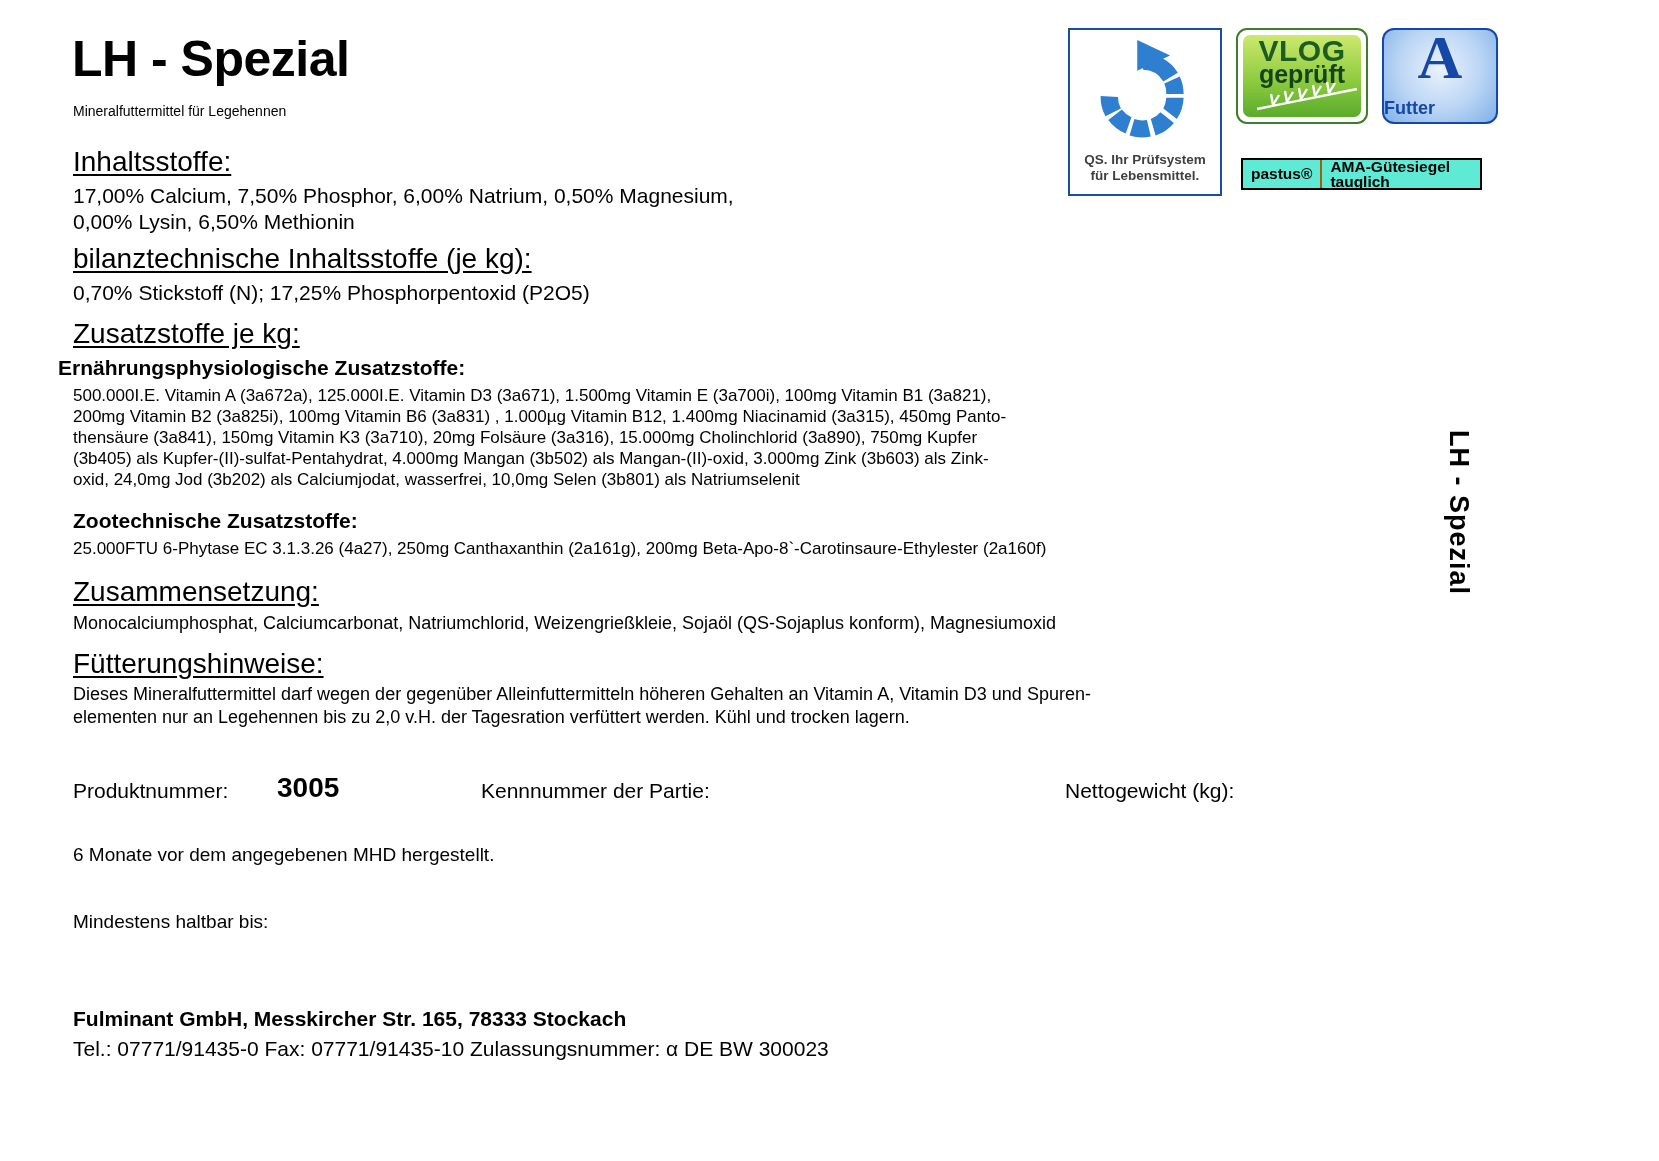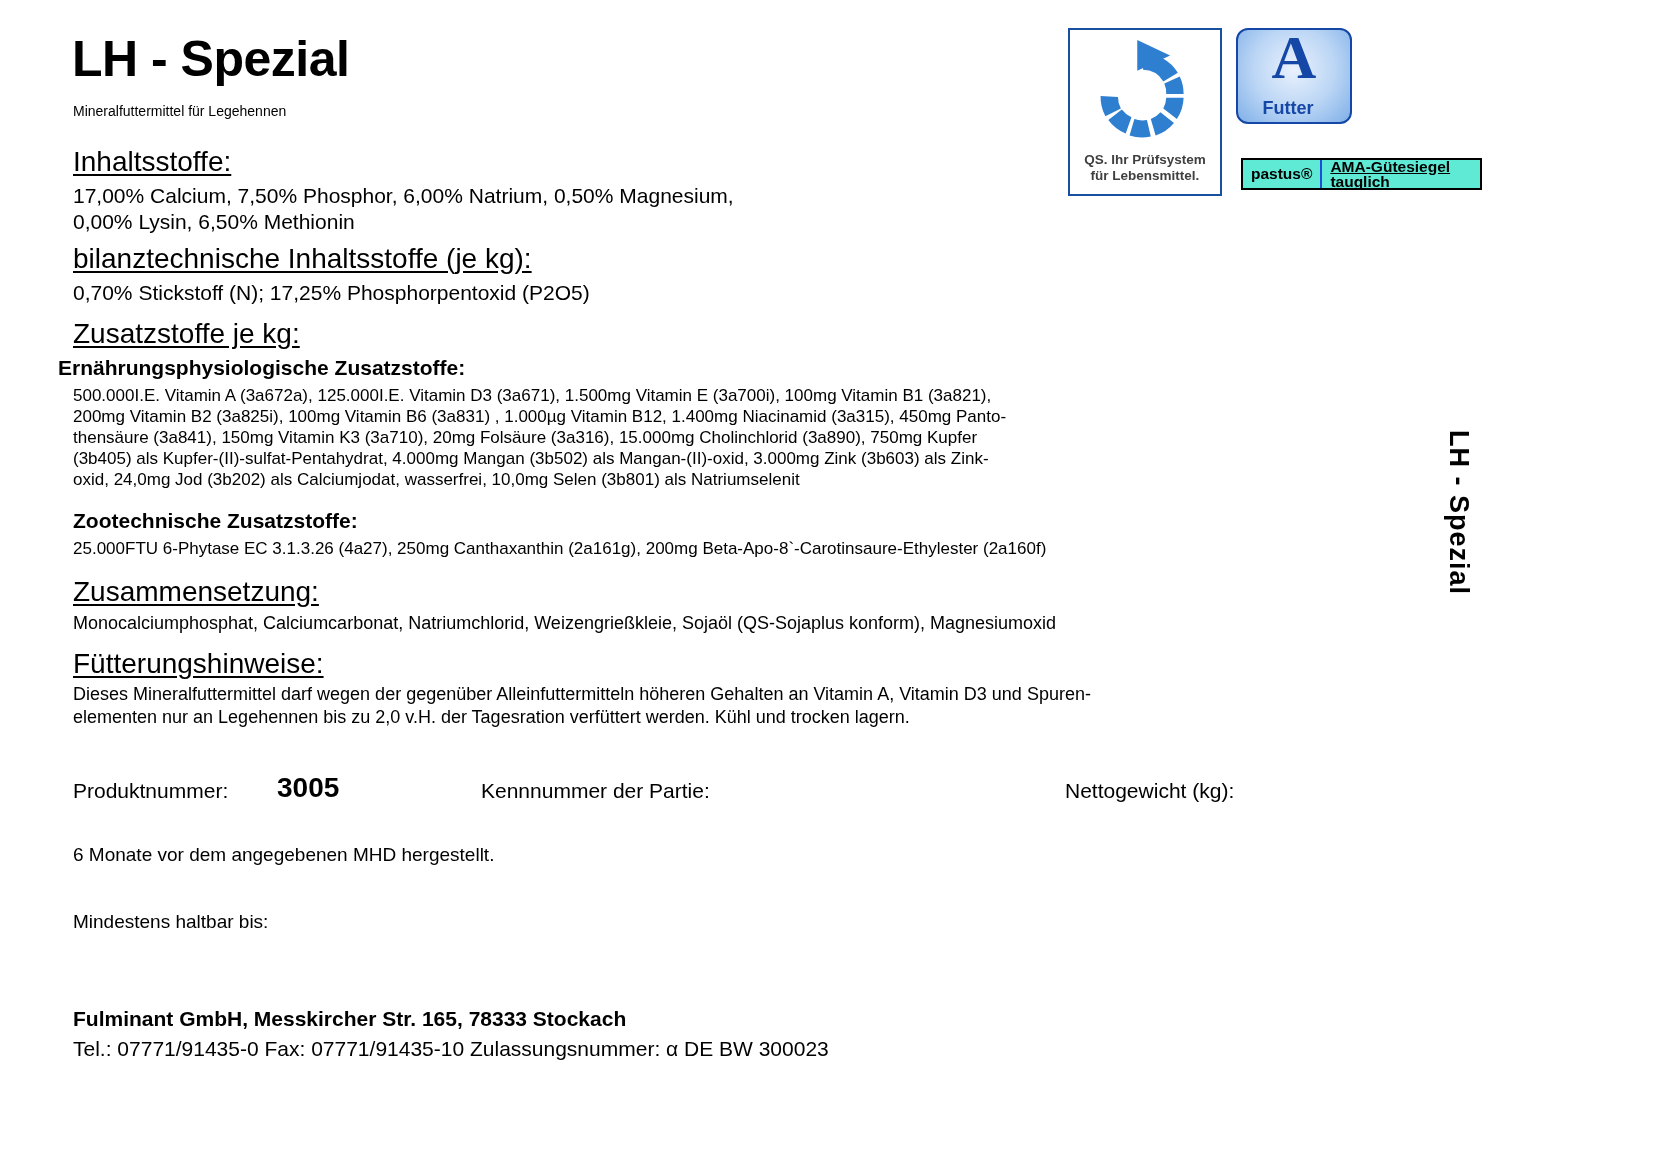--- a/index.html
+++ b/index.html
@@ -59,32 +59,32 @@
     width:116px;height:96px;border:2px solid #1547a6;border-radius:12px;
     background:radial-gradient(circle at 50% 42%,#eaf2fd 0%,#bcd6f5 52%,#7fb0e8 100%);
     box-sizing:border-box;position:relative;overflow:hidden;
   }
   .ama-a{
     position:absolute;left:0;right:0;top:-4px;text-align:center;
     font-size:62px;font-weight:bold;color:#1547a6;line-height:1;
     font-family:"Liberation Serif", serif;
   }
   .ama-futter{
-    position:absolute;left:0;right:12px;bottom:5px;text-align:center;
+    position:absolute;left:0;right:12px;bottom:5px;
     font-size:18px;font-weight:bold;color:#1547a6;line-height:1;
   }
   .cert-row{
     position:absolute;left:1241px;top:158px;display:flex;
     border:2px solid #000;background:#5eead4;height:28px;align-items:stretch;
   }
   .cert-cell{
     display:flex;align-items:center;padding:0 8px;
     font-size:15.5px;font-weight:bold;line-height:1;
   }
-  .cert-cell + .cert-cell{border-left:2px solid #1d4ed8;text-decoration:underline;}
+  .cert-cell + .cert-cell{border-left:2px solid #a16207;}
   
   .h-sec{
     position:absolute;font-size:28px;font-weight:normal;line-height:1;
     text-decoration:underline;text-underline-offset:3px;white-space:nowrap;
   }
   .h-sub{
     position:absolute;font-size:21px;font-weight:bold;line-height:1;white-space:nowrap;
   }
   .p-big{
     position:absolute;font-size:21px;line-height:26px;white-space:pre-line;
@@ -140,20 +140,33 @@
           <path d="M19 81 a42 42 0 0 1 -5 -21 l18 1 a25 25 0 0 0 3 12 z" fill="#2f7fd1"></path>
           <polygon points="52,2 52,34 86,18" fill="#2f7fd1"></polygon>
         </g>
       </svg>
       <div class="qs-text">
         <div>QS. Ihr Prüfsystem</div>
         <div>für Lebensmittel.</div>
       </div>
     </div>
 
+    <div class="vlog-box">
+      <div class="vlog-inner">
+        <div class="vlog-word">VLOG</div>
+        <div class="vlog-word2">geprüft</div>
+        <svg class="vlog-leaf" viewBox="0 0 112 34">
+          <g stroke="#ffffff" stroke-width="2.4" fill="none">
+            <path d="M4 30 L104 10"></path>
+            <path d="M20 26 l6 -10 M34 23 l6 -10 M48 20 l6 -10 M62 17 l6 -10 M76 14 l6 -10"></path>
+            <path d="M20 26 l-2 -11 M34 23 l-2 -11 M48 20 l-2 -11 M62 17 l-2 -11 M76 14 l-2 -11"></path>
+          </g>
+        </svg>
+      </div>
+    </div>
 
     <div class="ama-box">
       <div class="ama-a">A</div>
       <div class="ama-futter">Futter</div>
     </div>
   </div>
 
   <div class="cert-row">
     <div class="cert-cell">pastus®</div>
     <div class="cert-cell">AMA-Gütesiegel tauglich</div>

